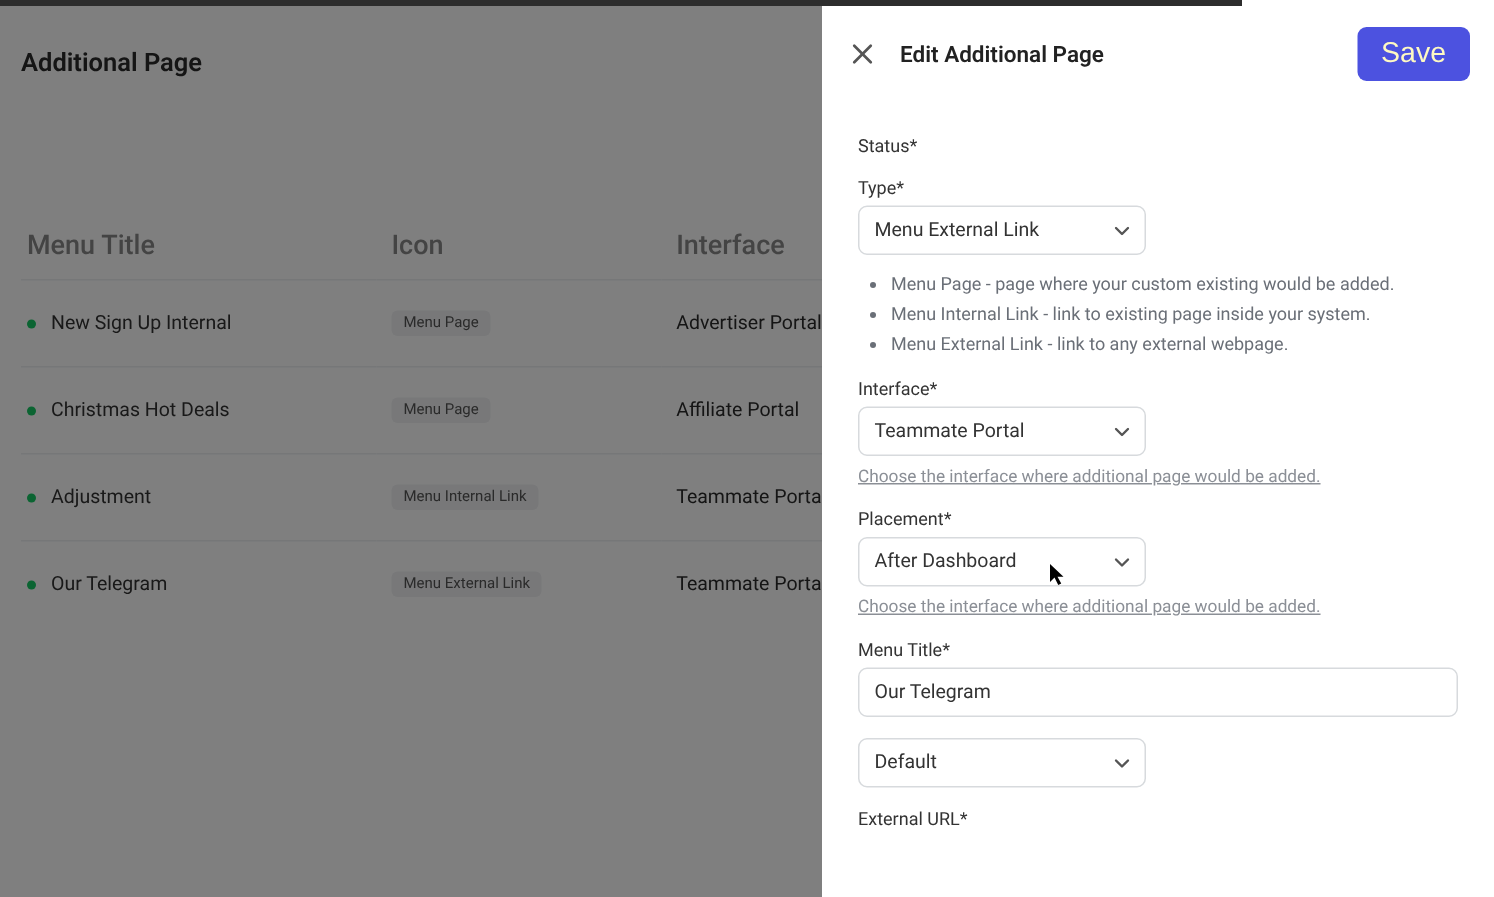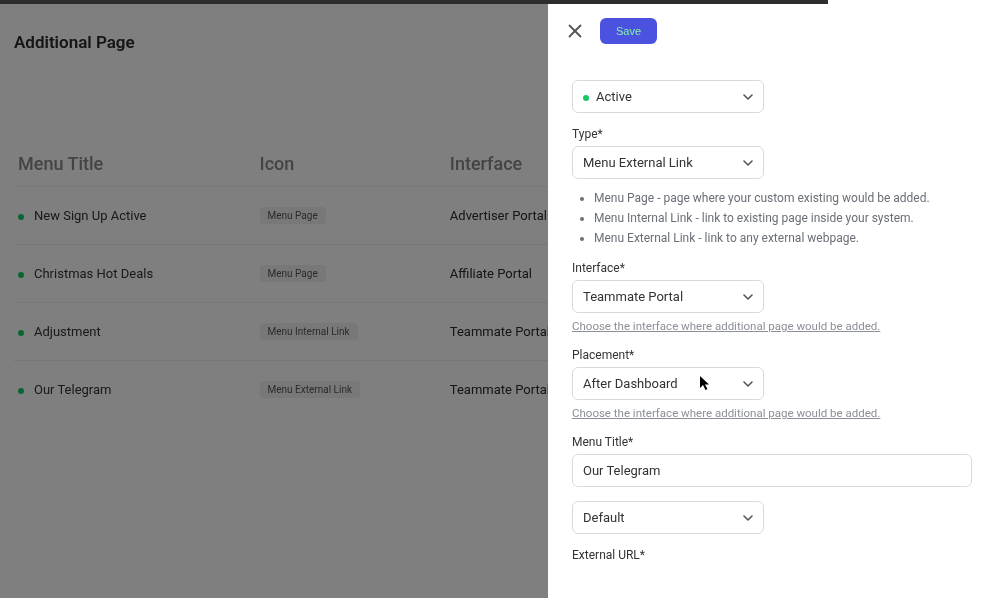--- a/index.html
+++ b/index.html
@@ -133,25 +133,25 @@
     color: #555;
   }
   .drawer-title {
     flex: 1;
     font-size: 15px;
     font-weight: 600;
     color: #222;
   }
   .save-btn {
     background: #4c52e0;
-    color: #86efac;
+    color: #fef9c3;
     border: none;
     padding: 7px 16px;
     border-radius: 6px;
-    font-size: 11px;
+    font-size: 19px;
     cursor: pointer;
   }
   .drawer-body {
     flex: 1;
     overflow: auto;
     padding: 22px 24px 24px 24px;
   }
   .field { margin-bottom: 14px; }
   .field-label {
     font-size: 12px;
@@ -231,21 +231,21 @@
             <tr>
               <th>Menu Title</th>
               <th>Icon</th>
               <th>Interface</th>
               <th>Preview</th>
               <th></th>
             </tr>
           </thead>
           <tbody id="table-body">
               <tr>
-                <td><span class="status-dot"></span><span class="row-title">New Sign Up Active</span></td>
+                <td><span class="status-dot"></span><span class="row-title">New Sign Up Internal</span></td>
                 <td><span class="type-badge">Menu Page</span></td>
                 <td>Advertiser Portal</td>
                 <td><span class="preview-link">Preview</span></td>
                 <td class="row-menu"><span>⋮</span></td>
               </tr>
               <tr>
                 <td><span class="status-dot"></span><span class="row-title">Christmas Hot Deals</span></td>
                 <td><span class="type-badge">Menu Page</span></td>
                 <td>Affiliate Portal</td>
                 <td><span class="preview-link">Preview</span></td>
@@ -275,34 +275,28 @@
 <div class="overlay"></div>
 
 <div class="drawer">
   <div class="drawer-head">
     <div class="close-btn">
       <svg width="14" height="14" viewBox="0 0 14 14" stroke="#555" stroke-width="1.8" fill="none" stroke-linecap="round">
           <line x1="1.5" y1="1.5" x2="12.5" y2="12.5"></line>
           <line x1="12.5" y1="1.5" x2="1.5" y2="12.5"></line>
         </svg>
     </div>
+    <div class="drawer-title">Edit Additional Page</div>
     <button class="save-btn">Save</button>
   </div>
 
   <div class="drawer-body">
 
     <div class="field">
-      <div class="select">
-        <span><span class="status-indicator"></span><span>Active</span></span>
-        <span class="chev">
-            <svg width="10" height="6" viewBox="0 0 10 6" fill="none" stroke="#555" stroke-width="1.6" stroke-linecap="round" stroke-linejoin="round">
-              <polyline points="1,1 5,5 9,1"></polyline>
-            </svg>
-          </span>
-      </div>
+      <label class="field-label">Status*</label>
     </div>
 
     <div class="field">
       <label class="field-label">Type*</label>
       <div class="select">
         <span>Menu External Link</span>
         <span class="chev">
             <svg width="10" height="6" viewBox="0 0 10 6" fill="none" stroke="#555" stroke-width="1.6" stroke-linecap="round" stroke-linejoin="round">
               <polyline points="1,1 5,5 9,1"></polyline>
             </svg>

